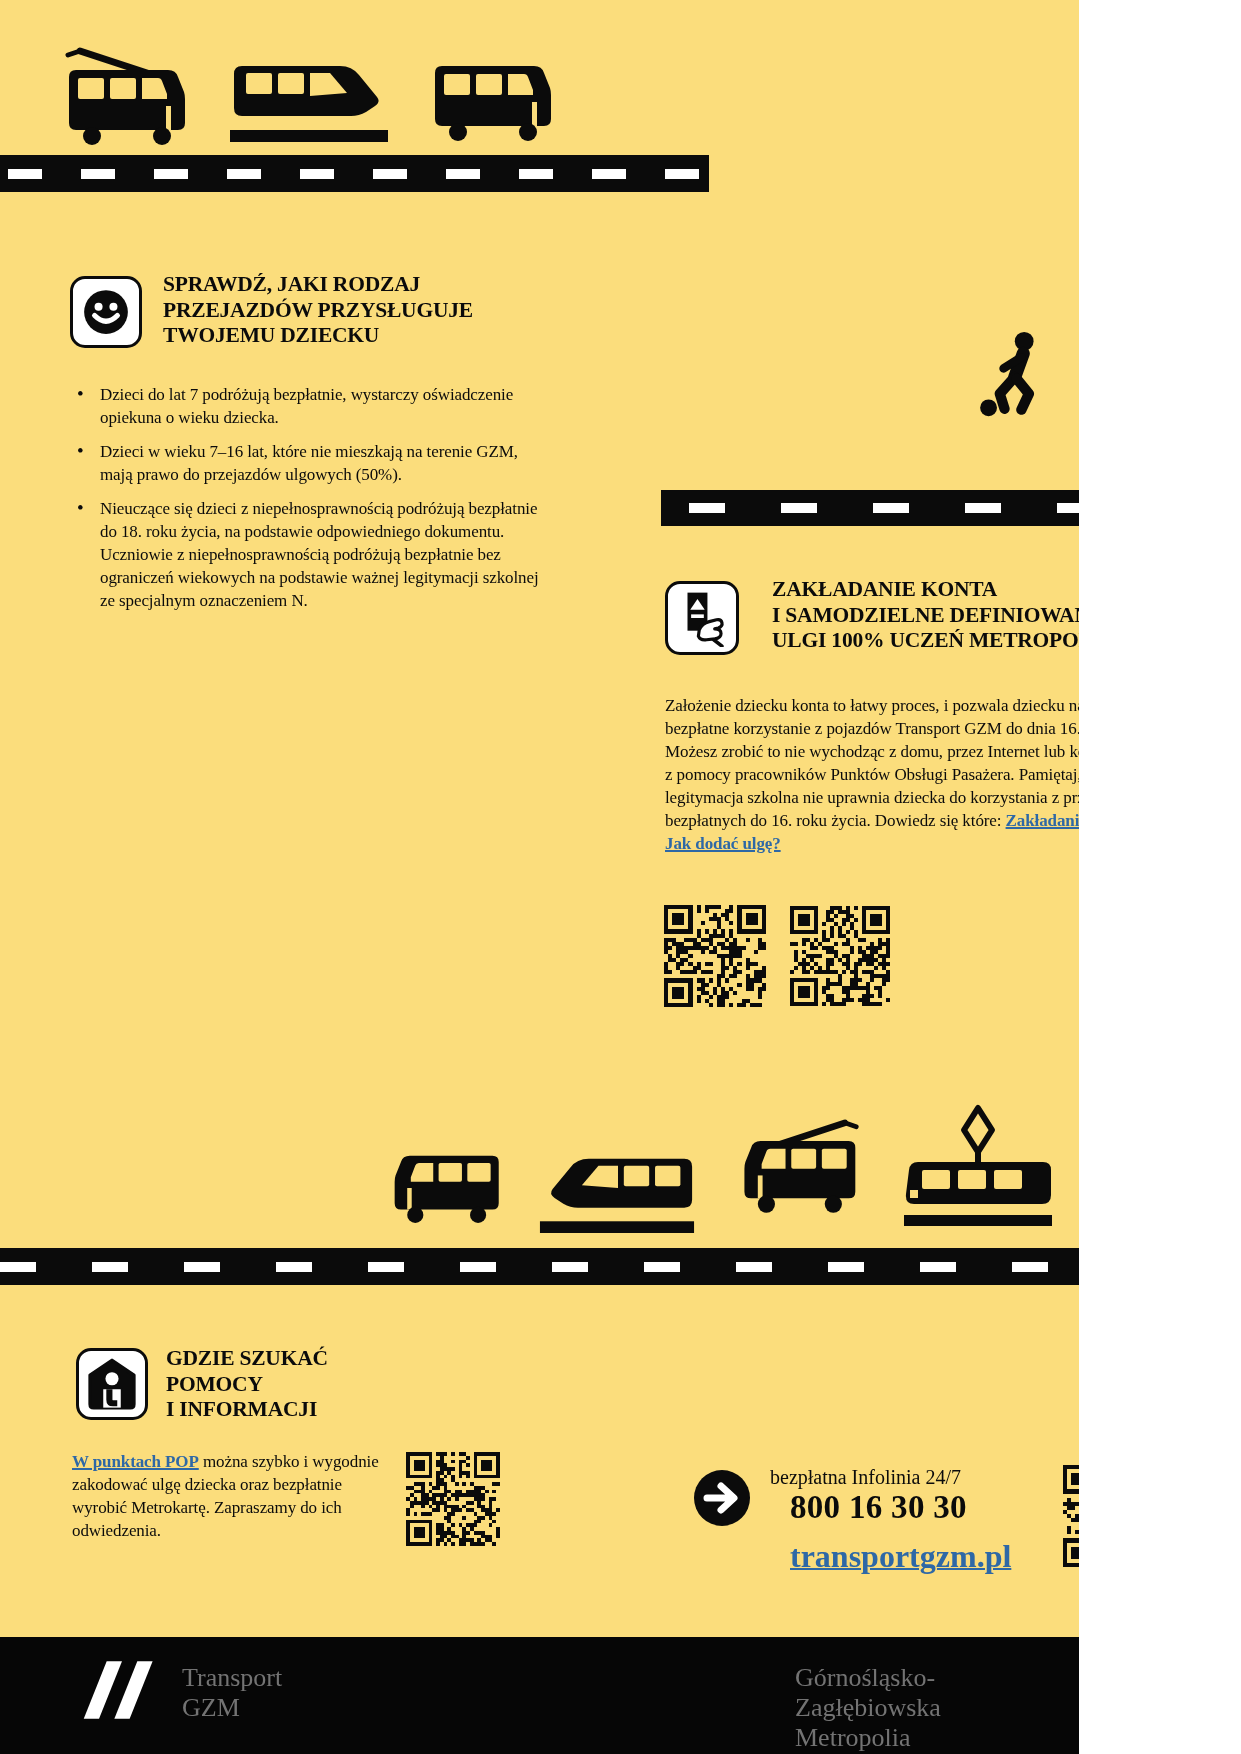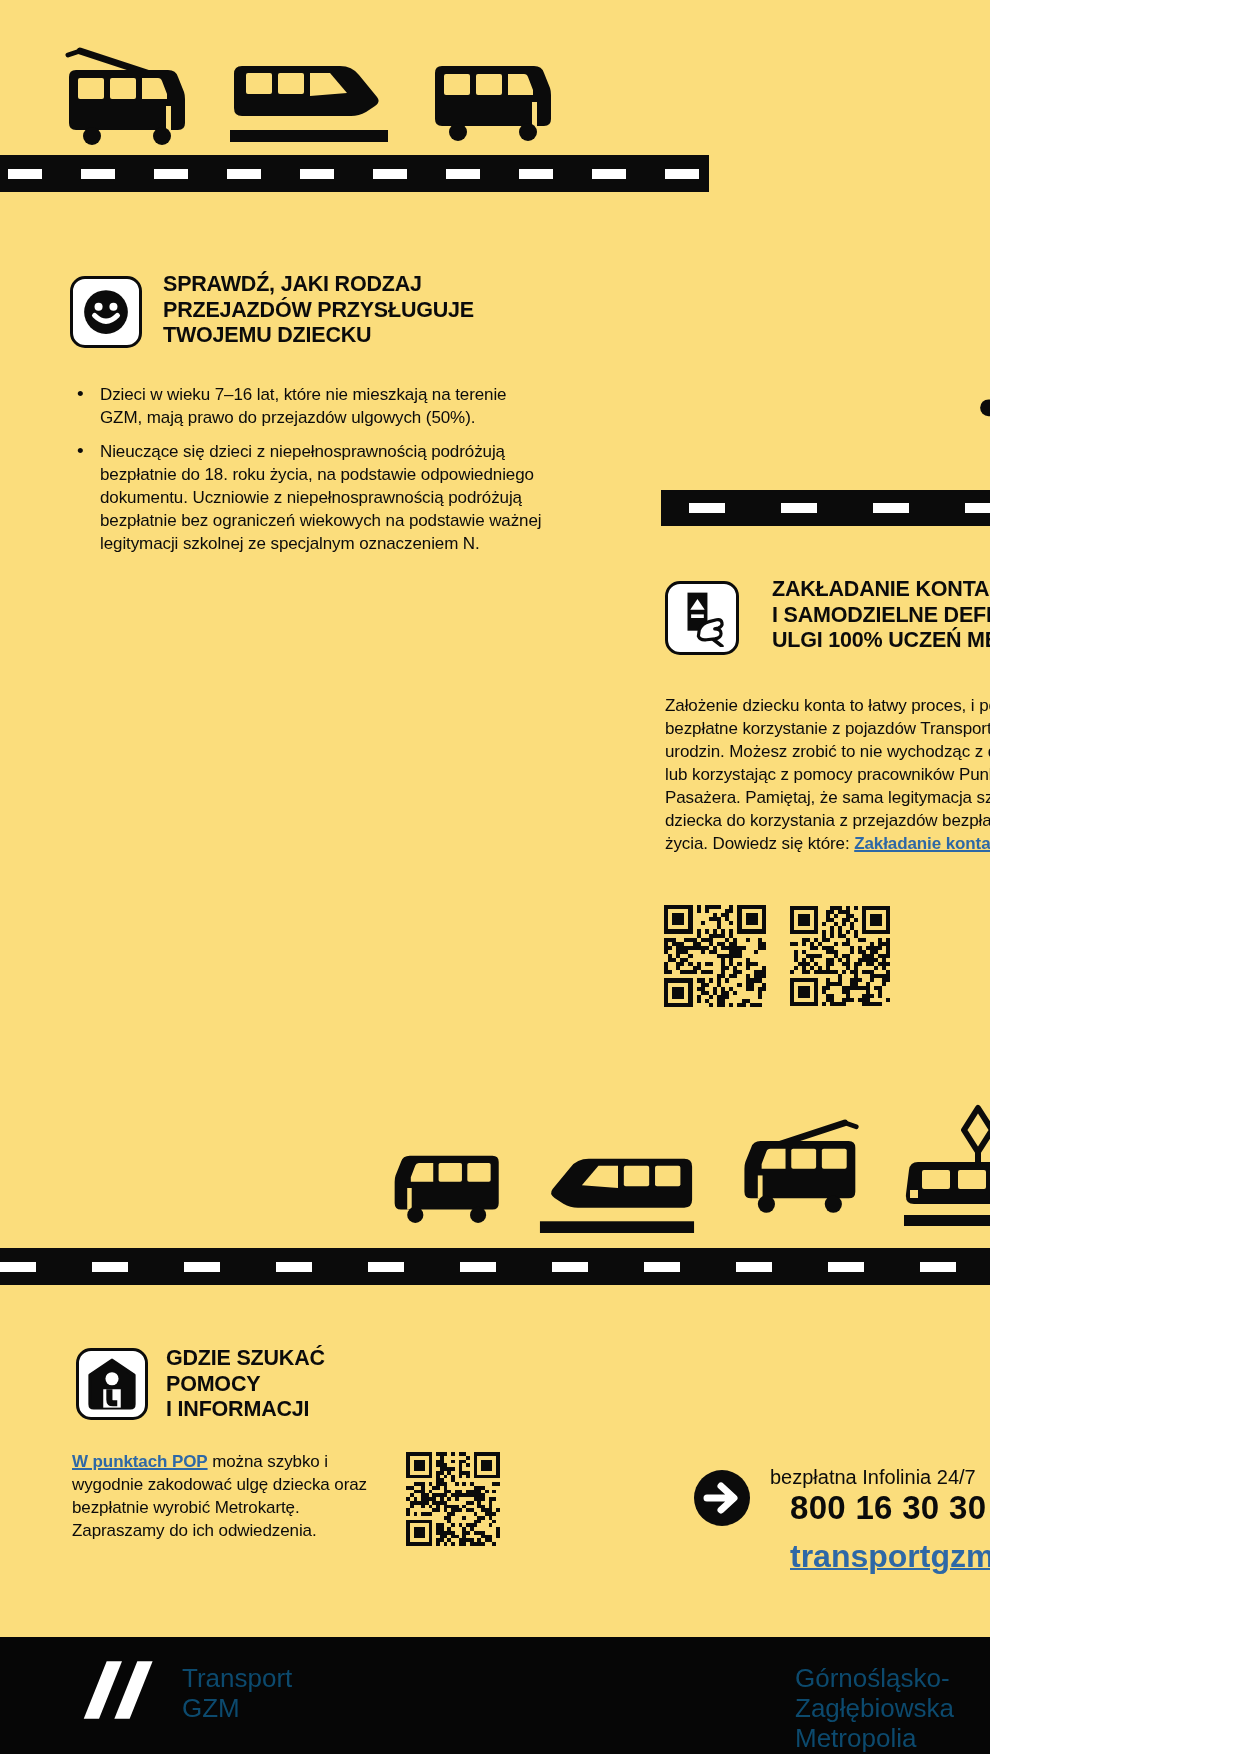--- a/index.html
+++ b/index.html
@@ -1,19 +1,19 @@
 <!DOCTYPE html>
 <html lang="pl"><head>
 <meta charset="utf-8">
 <style>
   html,body{margin:0;padding:0;}
   #poster{
-    position:relative;width:990px;height:1754px;
+    position:relative;width:1079px;height:1754px;
     background:#FBDD7C;color:#0B0B0B;
-    font-family:Liberation Sans, sans-serif;
+    font-family:Liberation Serif, serif;
     overflow:hidden;
   }
   .abs{position:absolute;}
   svg{display:block;}
   .ink{fill:#0B0B0B;}
   .win{fill:#FBDD7C;}
 
   
   .road{position:absolute;background:#0B0B0B;}
   .road .dashes{position:absolute;left:0;right:0;top:50%;height:10px;transform:translateY(-50%);
@@ -38,21 +38,21 @@
 
   .plink{color:#2E68A6;font-weight:bold;text-decoration:underline;text-decoration-thickness:2px;cursor:pointer;}
 
   .qr{position:absolute;}
 
   .infoline-label{position:absolute;left:770px;top:1466px;font-size:20px;}
   .infoline-phone{position:absolute;left:790px;top:1489px;font-size:33px;font-weight:bold;letter-spacing:0.3px;}
   .infoline-site{position:absolute;left:790px;top:1538px;font-size:32px;}
 
   .footer{position:absolute;left:0;top:1637px;width:1241px;height:117px;background:#060606;}
-  .footer-text{position:absolute;color:#0c4a6e;font-size:26px;line-height:30px;white-space:pre-line;}
+  .footer-text{position:absolute;color:#737373;font-size:26px;line-height:30px;white-space:pre-line;}
   .footer-brand{left:182px;top:1663px;}
   .footer-org{left:795px;top:1663px;}
 </style>
 </head>
 <body>
 
 <div id="poster">
 
   <svg class="abs" style="left:62px;top:38px" width="136" height="110" viewBox="0 0 136 110">
     <path d="M88 36 L18 13" stroke="#0B0B0B" stroke-width="7" fill="none" stroke-linecap="round"></path>
@@ -102,20 +102,21 @@
       <circle cx="23.5" cy="26" r="4.6" fill="#fff"></circle>
       <circle cx="40.5" cy="26" r="4.6" fill="#fff"></circle>
       <path d="M19 36 q13 13 26 0" stroke="#fff" stroke-width="6" fill="none" stroke-linecap="round"></path>
     </svg>
   </div>
   <div class="sec-title" style="left:163px;top:272px;width:340px">SPRAWDŹ, JAKI RODZAJ
 PRZEJAZDÓW PRZYSŁUGUJE
 TWOJEMU DZIECKU</div>
 
   <div class="bullets">
+    <div class="bullet">Dzieci do lat 7 podróżują bezpłatnie, wystarczy oświadczenie opiekuna o wieku dziecka.</div>
     <div class="bullet">Dzieci w wieku 7–16 lat, które nie mieszkają na terenie GZM, mają prawo do przejazdów ulgowych (50%).</div>
     <div class="bullet">Nieuczące się dzieci z niepełnosprawnością podróżują bezpłatnie do 18. roku życia, na podstawie odpowiedniego dokumentu. Uczniowie z niepełnosprawnością podróżują bezpłatnie bez ograniczeń wiekowych na podstawie ważnej legitymacji szkolnej ze specjalnym oznaczeniem N.</div>
   </div>
 
   <svg class="abs" style="left:978px;top:330px" width="68" height="90" viewBox="0 0 72 96">
     <circle class="ink" cx="49" cy="12" r="10"></circle>
     <path d="M48 25 L39 50" stroke="#0B0B0B" stroke-width="14" stroke-linecap="round" fill="none"></path>
     <path d="M46 29 L27 41" stroke="#0B0B0B" stroke-width="9" stroke-linecap="round" fill="none"></path>
     <path d="M39 50 L23 68 L28 84" stroke="#0B0B0B" stroke-width="11" stroke-linecap="round" stroke-linejoin="round" fill="none"></path>
     <path d="M41 52 L54 68 L46 85" stroke="#0B0B0B" stroke-width="11" stroke-linecap="round" stroke-linejoin="round" fill="none"></path>

